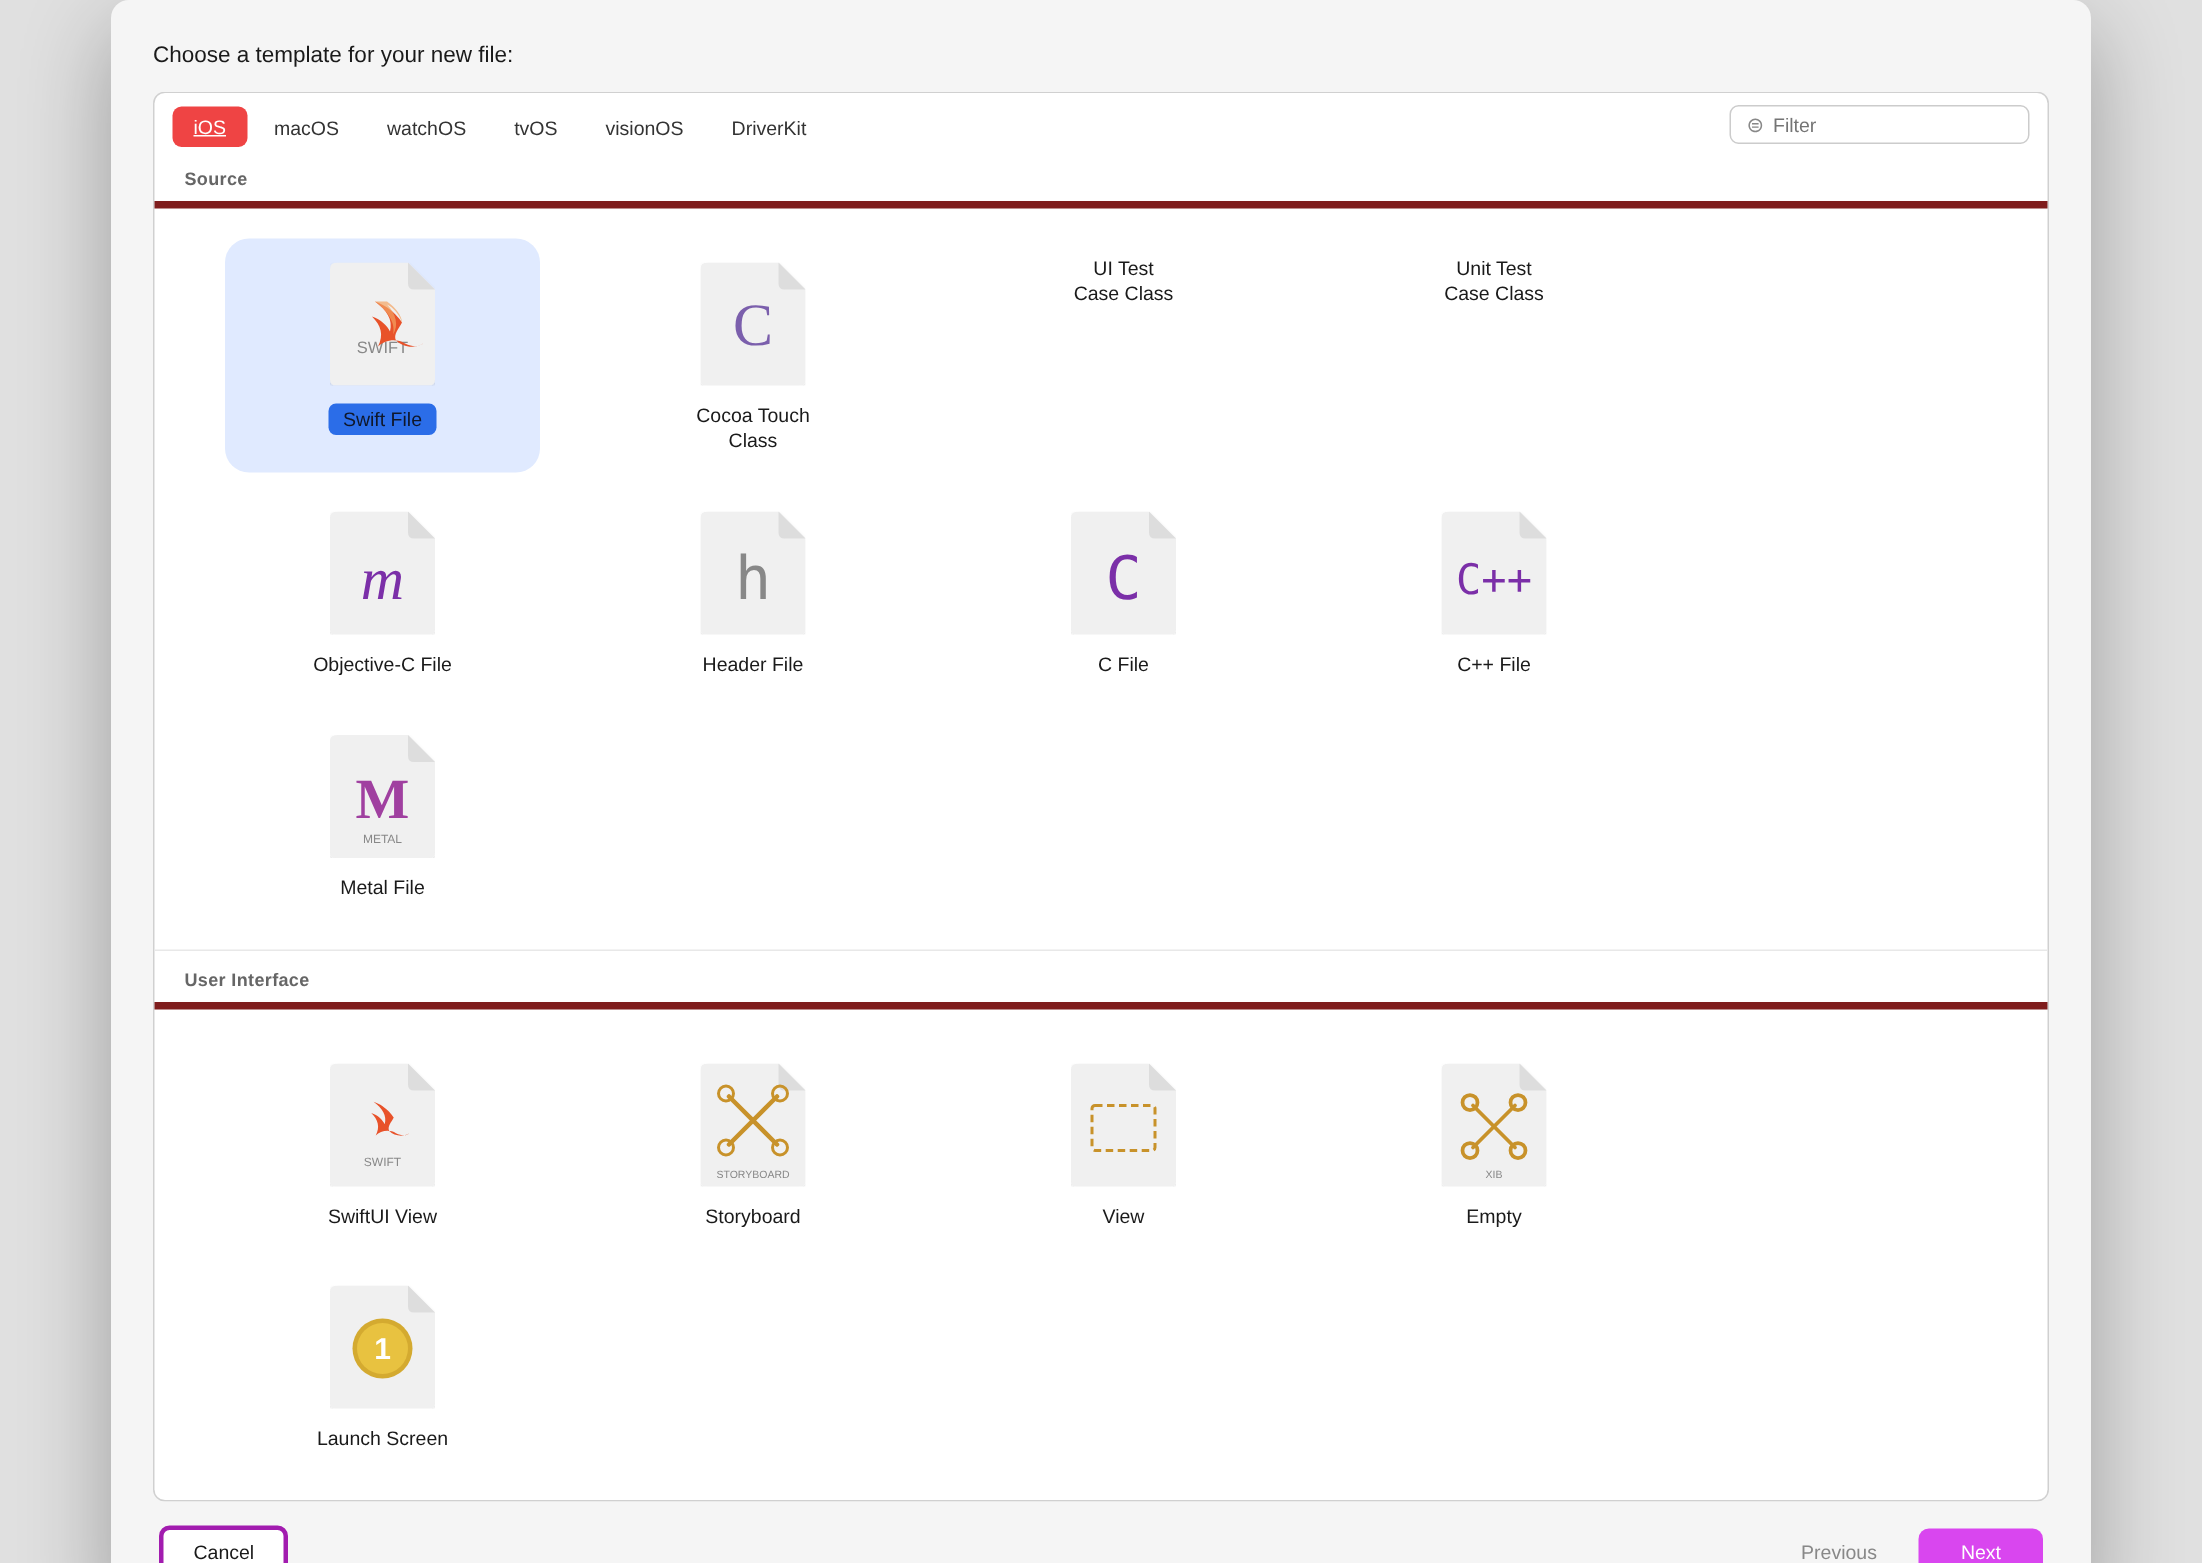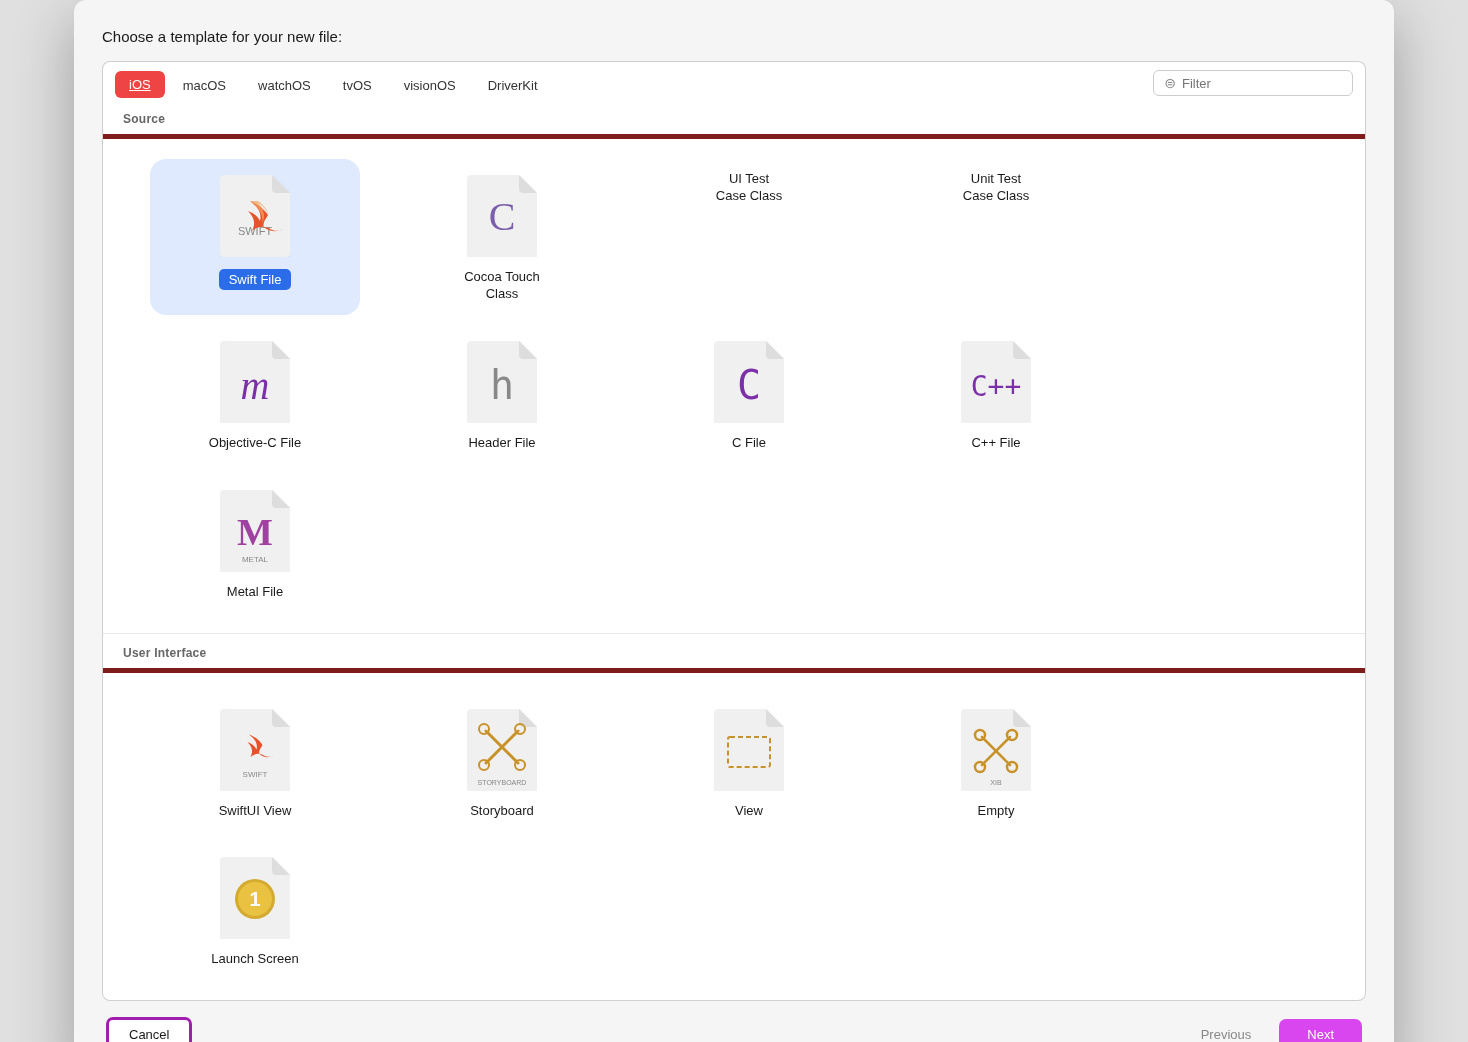--- a/index.html
+++ b/index.html
@@ -124,21 +124,21 @@
       position: relative;
     }
     .file-label {
       font-size: 13px;
       color: #1a1a1a;
       text-align: center;
       line-height: 1.3;
     }
     .file-label-selected {
       background: #2b6de8;
-      color: #ffffff;
+      color: #0f172a;
       border-radius: 5px;
       padding: 3px 10px;
       font-size: 13px;
       text-align: center;
     }
     
     .dialog-footer {
       display: flex;
       align-items: center;
       margin-top: 16px;

